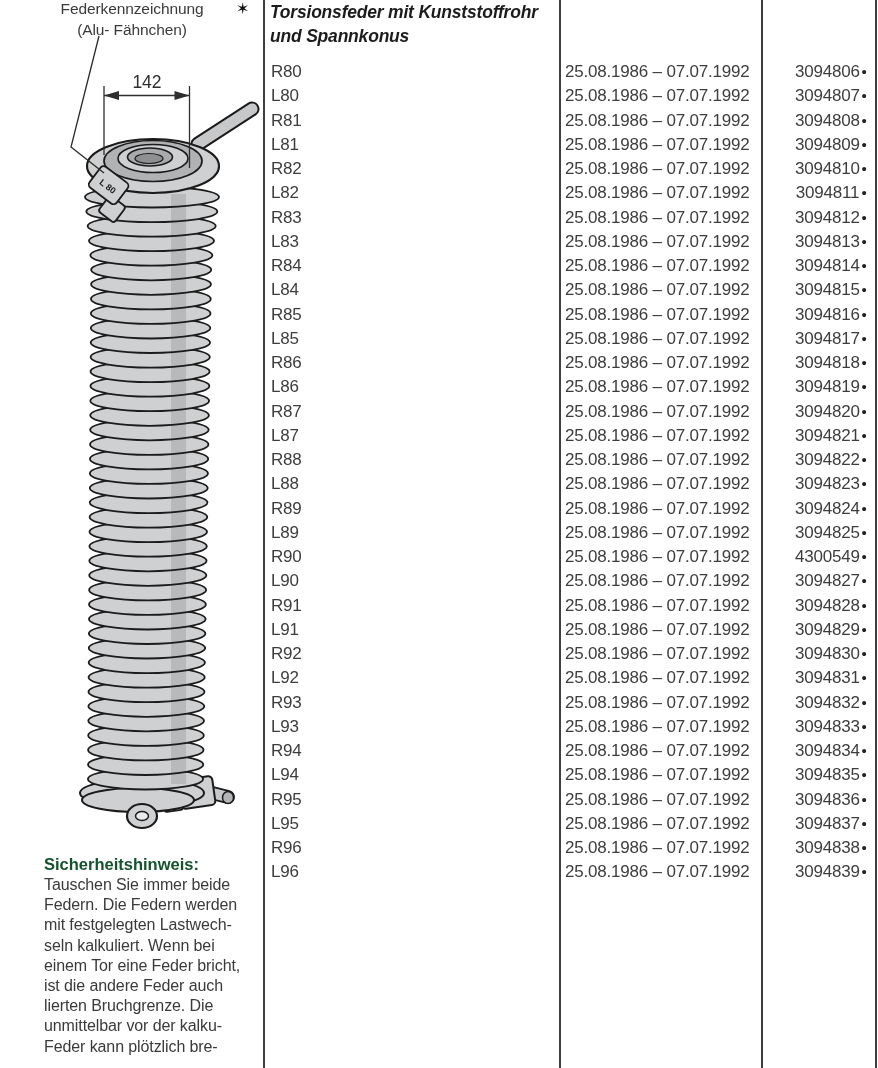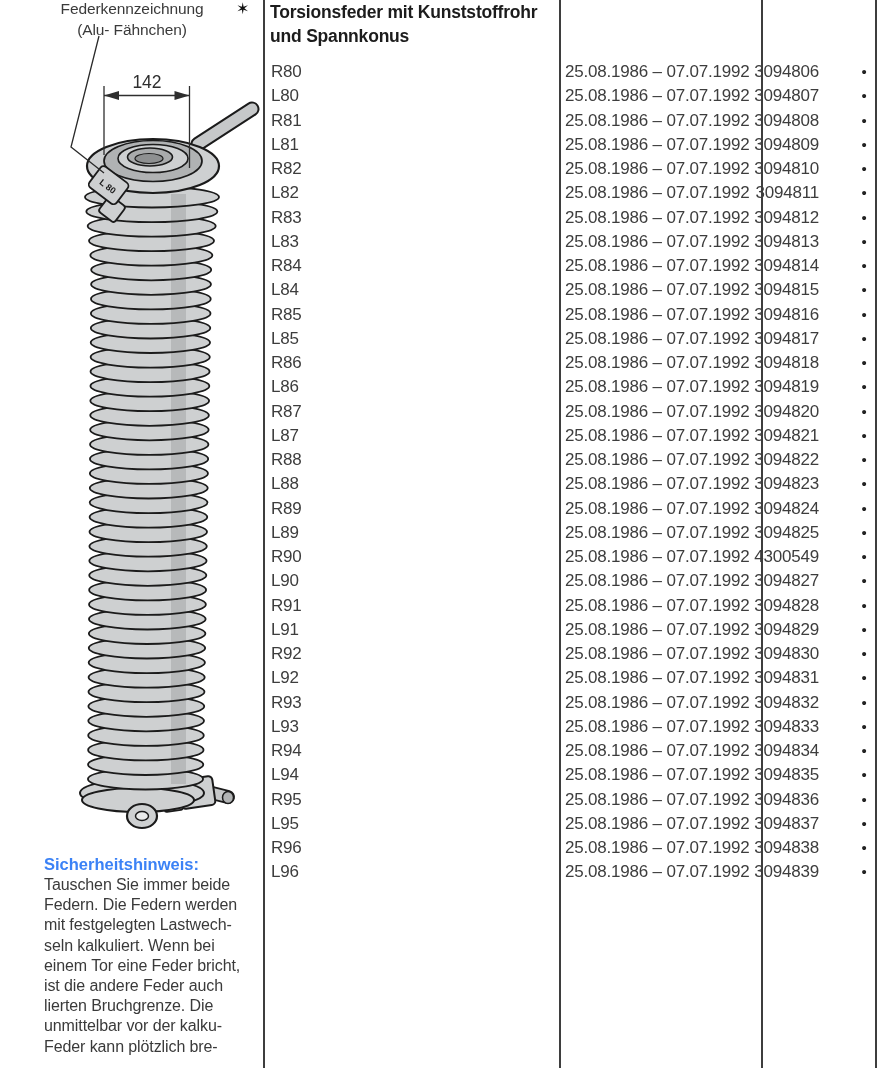--- a/index.html
+++ b/index.html
@@ -19,39 +19,39 @@
   }
   .illus{position:absolute;left:0;top:0;width:264px;height:1068px;}
   #coils ellipse{fill:#ced0d1;stroke:#1b1b1b;stroke-width:1.8;}
   .ink{stroke:#1b1b1b;fill:#ced0d1;}
   .dim{stroke:#2e2e2e;stroke-width:1.3;fill:none;}
   .dim-arrow{fill:#2e2e2e;stroke:none;}
   .dim-text{font-size:17.5px;fill:#2e2e2e;}
   .tag-text{font-size:9px;font-weight:bold;fill:#1b1b1b;}
   
   .safety{position:absolute;left:44px;top:854px;width:215px;color:#3a3a3a;}
-  .safety .shead{font-size:16.5px;font-weight:bold;color:#3b82f6;line-height:21px;white-space:nowrap;}
+  .safety .shead{font-size:16.5px;font-weight:bold;color:#14532d;line-height:21px;white-space:nowrap;}
   .sline{font-size:16px;line-height:20.2px;white-space:nowrap;letter-spacing:-0.1px;}
   
   .vline{position:absolute;top:0;width:1.5px;height:1068px;background:#3e3e3e;}
   #vl-1{left:263px;}
   #vl-2{left:559px;}
   #vl-3{left:761px;}
   #vl-4{left:875px;}
   .thead{
     position:absolute;left:270px;top:1px;
     font-size:17.5px;font-weight:bold;color:#1c1c1c;line-height:23.5px;
-    letter-spacing:-0.2px;white-space:nowrap;
+    letter-spacing:-0.2px;white-space:nowrap;font-style:italic;
   }
   #rows{position:absolute;left:264px;top:60px;width:518px;}
   .trow{position:relative;height:24.26px;font-size:17px;color:#3d3d3d;letter-spacing:-0.2px;}
   .trow span{position:absolute;top:0;line-height:24.26px;white-space:nowrap;}
   .c-model{left:7px;}
   .c-period{left:301px;}
-  .c-part{left:472px;width:83px;text-align:right;}
+  .c-part{left:522px;width:83px;text-align:center;}
   .c-dot{left:593px;width:14px;text-align:center;font-size:15px;color:#222;}
 </style>
 </head>
 <body>
 
 <div class="fed-label">
   <div>Federkennzeichnung</div>
   <div>(Alu- Fähnchen)</div>
 </div>
 <div class="star">✶</div>

